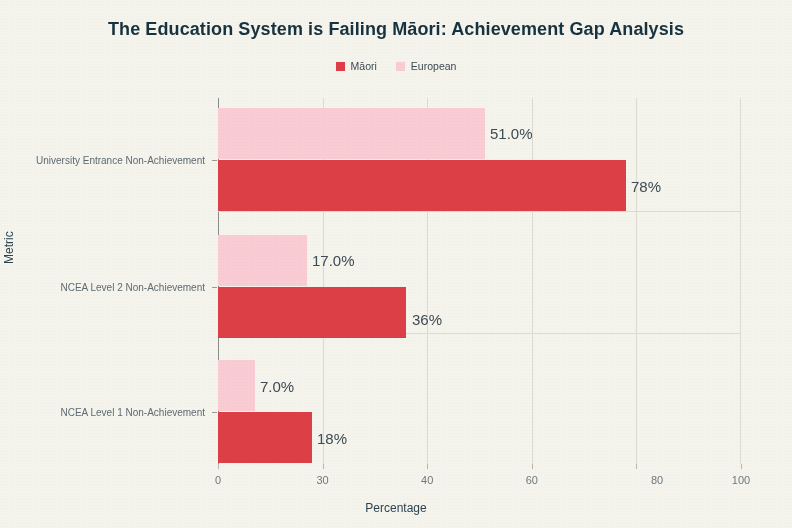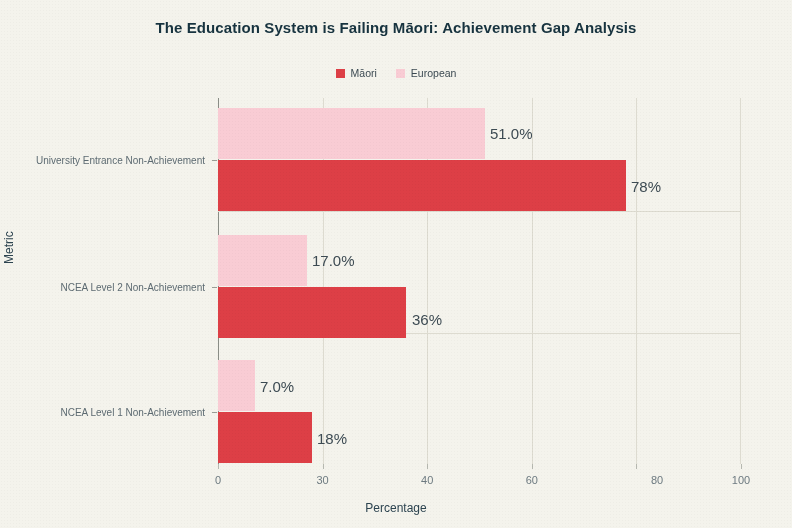--- a/index.html
+++ b/index.html
@@ -33,42 +33,41 @@
     inset: 0;
   }
 
   
   #chart-title {
     position: absolute;
     left: 0;
     right: 0;
     top: 19px;
     text-align: center;
-    font-size: 15px;
+    font-size: 18px;
     font-weight: bold;
     color: #17333f;
     letter-spacing: .1px;
   }
 
   
   #legend {
     position: absolute;
     top: 60px;
     left: 0;
     right: 0;
     display: flex;
     justify-content: center;
     align-items: center;
     gap: 19px;
   }
   .legend-item {
     display: flex;
     align-items: center;
     gap: 6px;
-    margin-top: 7px;
   }
   .legend-swatch {
     width: 9px;
     height: 9px;
     display: block;
   }
   .legend-label {
     font-size: 10.5px;
     color: #3c4a52;
   }

